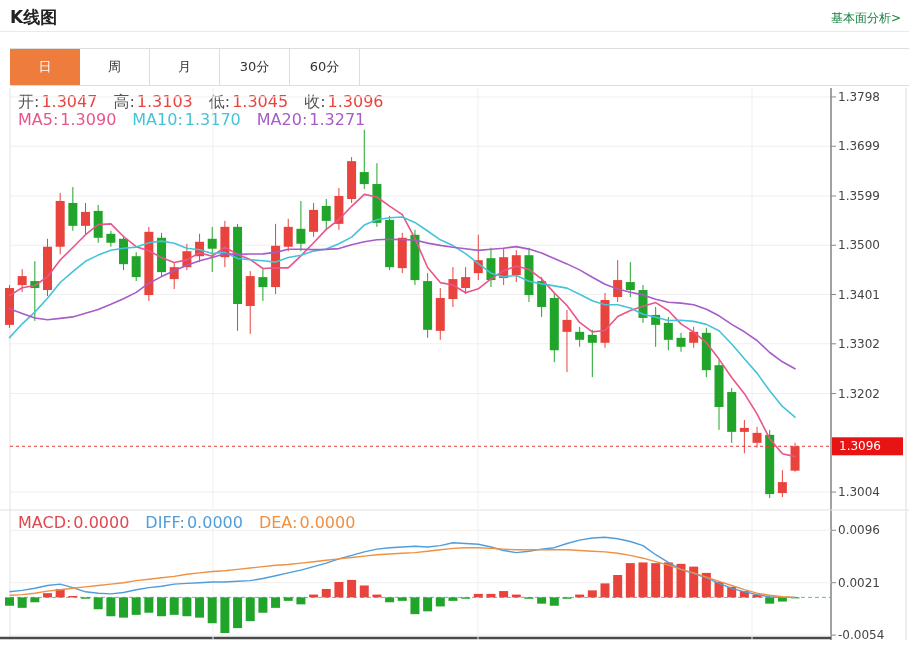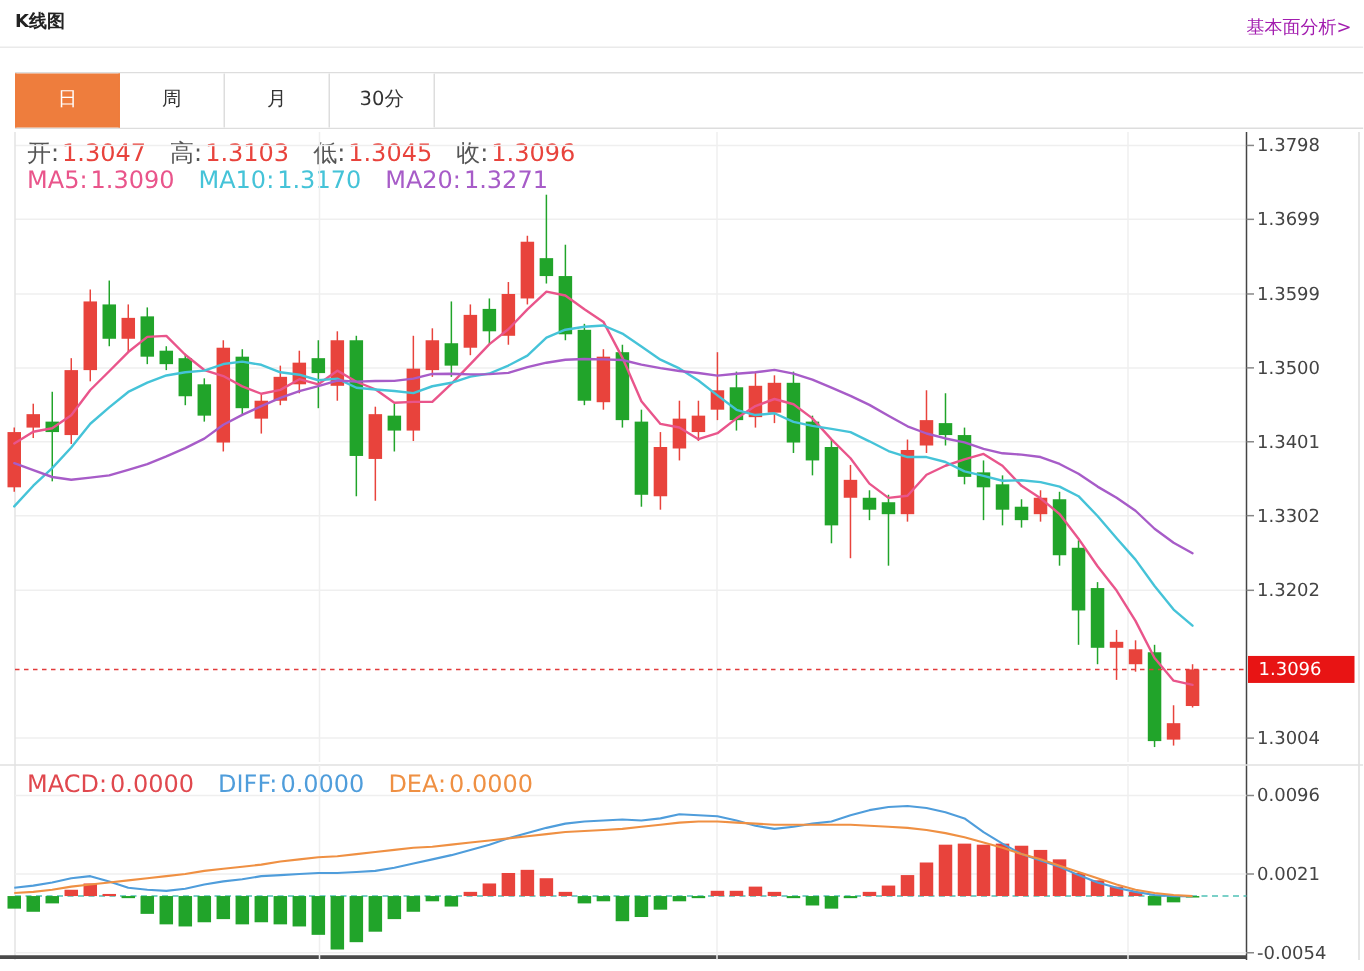--- a/index.html
+++ b/index.html
@@ -1,19 +1,19 @@
 <!DOCTYPE html>
 <html><head>
 <meta charset="utf-8">
 <style>
   html,body{margin:0;padding:0;background:#fff;}
   #app{position:relative;width:909px;height:647px;background:#fff;overflow:hidden;
        font-family:"DejaVu Sans","Liberation Sans",sans-serif;}
-  .page-title{position:absolute;left:10px;top:6px;font-size:12px;font-weight:bold;color:#222;}
-  .fund-link{position:absolute;right:8px;top:10px;font-size:12px;color:#a21caf;text-decoration:none;cursor:pointer;}
+  .page-title{position:absolute;left:10px;top:6px;font-size:17px;font-weight:bold;color:#222;}
+  .fund-link{position:absolute;right:8px;top:10px;font-size:12px;color:#15803d;text-decoration:none;cursor:pointer;}
   .title-rule{position:absolute;left:0;top:31px;width:909px;border-top:1px solid #eaeaea;}
   .tabbar{position:absolute;left:10px;top:48px;right:0;height:36px;
           border-top:1px solid #ddd;border-bottom:1px solid #ddd;display:flex;}
   .tab{width:70px;height:36px;line-height:36px;text-align:center;font-size:13px;color:#333;
        border-right:1px solid #ddd;cursor:pointer;box-sizing:border-box;background:#fff;}
   .tab:first-child{border-left:1px solid #ddd;}
   .tab.active{background:#ee7d3d;color:#fff;border-color:#ee7d3d;}
   .info-row{position:absolute;left:18px;font-size:16px;white-space:nowrap;letter-spacing:0;}
   .info-row .lbl{margin-right:2px;}
   .info-row .item{margin-right:16px;}
@@ -27,20 +27,21 @@
 <div id="app">
   <div class="page-title">K线图</div>
   <a class="fund-link">基本面分析&gt;</a>
   <div class="title-rule"></div>
 
   <div class="tabbar">
       <div class="tab active">日</div>
       <div class="tab">周</div>
       <div class="tab">月</div>
       <div class="tab">30分</div>
+      <div class="tab">60分</div>
     </div>
 
   <div class="info-row" id="ohlc-row" style="top:92px;"><span class="item"><span class="lbl" style="color: rgb(85, 85, 85);">开:</span><span style="color: rgb(232, 67, 60);">1.3047</span></span><span class="item"><span class="lbl" style="color: rgb(85, 85, 85);">高:</span><span style="color: rgb(232, 67, 60);">1.3103</span></span><span class="item"><span class="lbl" style="color: rgb(85, 85, 85);">低:</span><span style="color: rgb(232, 67, 60);">1.3045</span></span><span class="item"><span class="lbl" style="color: rgb(85, 85, 85);">收:</span><span style="color: rgb(232, 67, 60);">1.3096</span></span></div>
   <div class="info-row" id="ma-row" style="top:110px;"><span class="item"><span class="lbl" style="color: rgb(233, 85, 139);">MA5:</span><span style="color: rgb(233, 85, 139);">1.3090</span></span><span class="item"><span class="lbl" style="color: rgb(69, 195, 216);">MA10:</span><span style="color: rgb(69, 195, 216);">1.3170</span></span><span class="item"><span class="lbl" style="color: rgb(167, 92, 200);">MA20:</span><span style="color: rgb(167, 92, 200);">1.3271</span></span></div>
   <div class="info-row" id="macd-row" style="top:513px;"><span class="item"><span class="lbl" style="color: rgb(224, 72, 78);">MACD:</span><span style="color: rgb(224, 72, 78);">0.0000</span></span><span class="item"><span class="lbl" style="color: rgb(79, 157, 219);">DIFF:</span><span style="color: rgb(79, 157, 219);">0.0000</span></span><span class="item"><span class="lbl" style="color: rgb(239, 144, 67);">DEA:</span><span style="color: rgb(239, 144, 67);">0.0000</span></span></div>
 
   <svg id="chart-svg" width="909" height="647">
     <g id="g-main">
         <line x1="10" y1="96.9573459715641" x2="831" y2="96.9573459715641" stroke="#efefef" stroke-width="1"></line>
         <line x1="10" y1="146.22274881516609" x2="831" y2="146.22274881516609" stroke="#efefef" stroke-width="1"></line>

